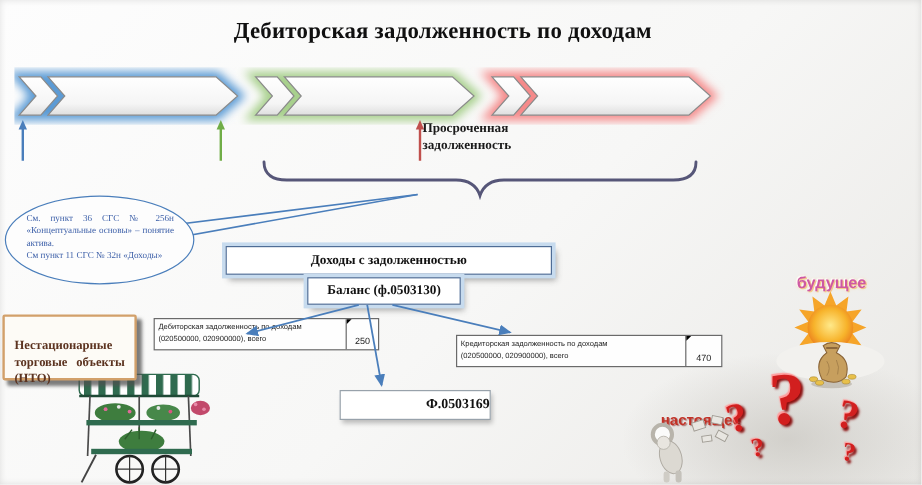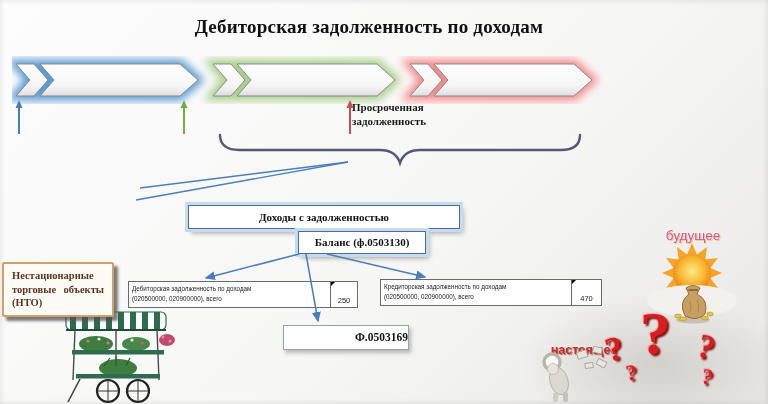--- a/index.html
+++ b/index.html
@@ -20,53 +20,53 @@
     border-radius:50%;background:#fdfdfd;z-index:2;
     box-sizing:border-box;padding:13px 16px 0 17px;
   }
   .callout div{font-size:7.6px;color:#3c5fa8;line-height:1.38;text-align:justify;}
   .flowbox{
     background:#ffffff;text-align:center;font-weight:700;color:#111;
     border:1px solid #4f6d96;z-index:3;
     box-shadow:0 0 0 3px #c7dbee, 3px 4px 5px rgba(60,60,60,.45);
   }
   .work{left:188px;top:205px;width:270px;height:22px;font-size:11px;line-height:22px;}
-  .balance{left:256px;top:231px;width:126px;height:21px;font-size:11px;line-height:21px;margin-left:42px;}
+  .balance{left:256px;top:231px;width:126px;height:21px;font-size:11px;line-height:21px;}
   .formbox{
     left:283px;top:325px;width:124px;height:23px;background:#fff;
     border:1px solid #98a2ab;box-shadow:2px 3px 4px rgba(0,0,0,.25);
     text-align:right;font-size:11.5px;font-weight:700;line-height:23px;color:#111;z-index:3;
   }
   .row{
     display:flex;background:#fefefe;border:1px solid #6a6a6a;z-index:3;
     font-family:"Liberation Sans", sans-serif;box-sizing:border-box;
   }
   .row .lbl{flex:1;padding:2px 3px;font-size:6.3px;line-height:1.55;color:#222;overflow:hidden;}
   .row .val{
     position:relative;border-left:1px solid #6a6a6a;font-size:7.5px;color:#222;
     display:flex;align-items:flex-end;justify-content:center;padding-bottom:2px;
   }
   .row .val::before{
     content:"";position:absolute;top:0;left:0;
     border-top:4px solid #000;border-right:4px solid transparent;
   }
-  .row-debit{left:128px;top:281px;width:230px;height:27px;}
+  .row-debit{left:128px;top:265px;width:188px;height:27px;}
   .row-debit .val{width:26px;}
   .row-credit{left:364px;top:279px;width:222px;height:27px;margin-left:16px;}
   .row-credit .val{width:29px;}
   .nto{
     left:2px;top:262px;width:112px;height:55px;background:#fdfbf6;
     border:2px solid #d2a06a;border-radius:2px;z-index:2;
     box-shadow:4px 4px 3px rgba(80,80,80,.75);
-    box-sizing:border-box;padding:5px 8px 0 8px;
+    box-sizing:border-box;padding:18px 8px 0 8px;
   }
   .nto div{font-size:10.5px;font-weight:700;color:#5c3320;line-height:1.3;text-align:justify;}
   .cap-future{
     left:650px;top:228px;width:86px;text-align:center;z-index:2;
-    font-size:13.5px;font-weight:400;color:#ce58a3;
+    font-size:13.5px;font-weight:700;color:#ce58a3;
     text-shadow:1px 1px 0 #f3c98c,-1px -1px 1px #ffffff,0 0 3px #ffd9a0;
     font-family:"Liberation Sans", sans-serif;
   }
   .cap-present{
     left:539px;top:331px;width:90px;text-align:center;z-index:2;
     font-size:12.5px;font-weight:700;color:#c23227;
     text-shadow:1px 1px 1px rgba(110,10,5,.55),0 0 2px #fff;
     font-family:"Liberation Sans", sans-serif;
     margin-top:12px;
   }
@@ -133,20 +133,24 @@
   <div class="abs stage-label" style="left:352px;top:100px;width:104px;z-index:2">Просроченная задолженность</div>
 
   <svg class="abs" style="left:215px;top:130px;z-index:2" width="372" height="46" viewBox="0 0 372 46">
     <path d="M5,5 C5,16 13,20 24,20 L165,20 C175,20 182,24 185,33 C188,24 195,20 205,20 L346,20 C357,20 365,16 365,5" fill="none" stroke="#565678" stroke-width="2.4" stroke-linecap="round"></path>
   </svg>
 
   <svg class="abs" style="left:130px;top:150px;z-index:1" width="228" height="58" viewBox="0 0 228 58">
     <line x1="10" y1="38" x2="218" y2="12" stroke="#4a7ebb" stroke-width="1.3"></line>
     <line x1="6" y1="50" x2="218" y2="12" stroke="#4a7ebb" stroke-width="1.3"></line>
   </svg>
+  <div class="abs callout">
+    <div>См. пункт 36 СГС № 256н «Концептуальные основы» – понятие актива.</div>
+    <div>См пункт 11 СГС № 32н «Доходы»</div>
+  </div>
 
   <div class="abs flowbox work">Доходы с задолженностью</div>
   <div class="abs flowbox balance">Баланс (ф.0503130)</div>
   <div class="abs formbox">Ф.0503169</div>
 
   <div class="abs row row-debit">
     <div class="lbl">
       <span>Дебиторская задолженность по доходам</span><br>
       <span>(020500000, 020900000), всего</span>
     </div>

